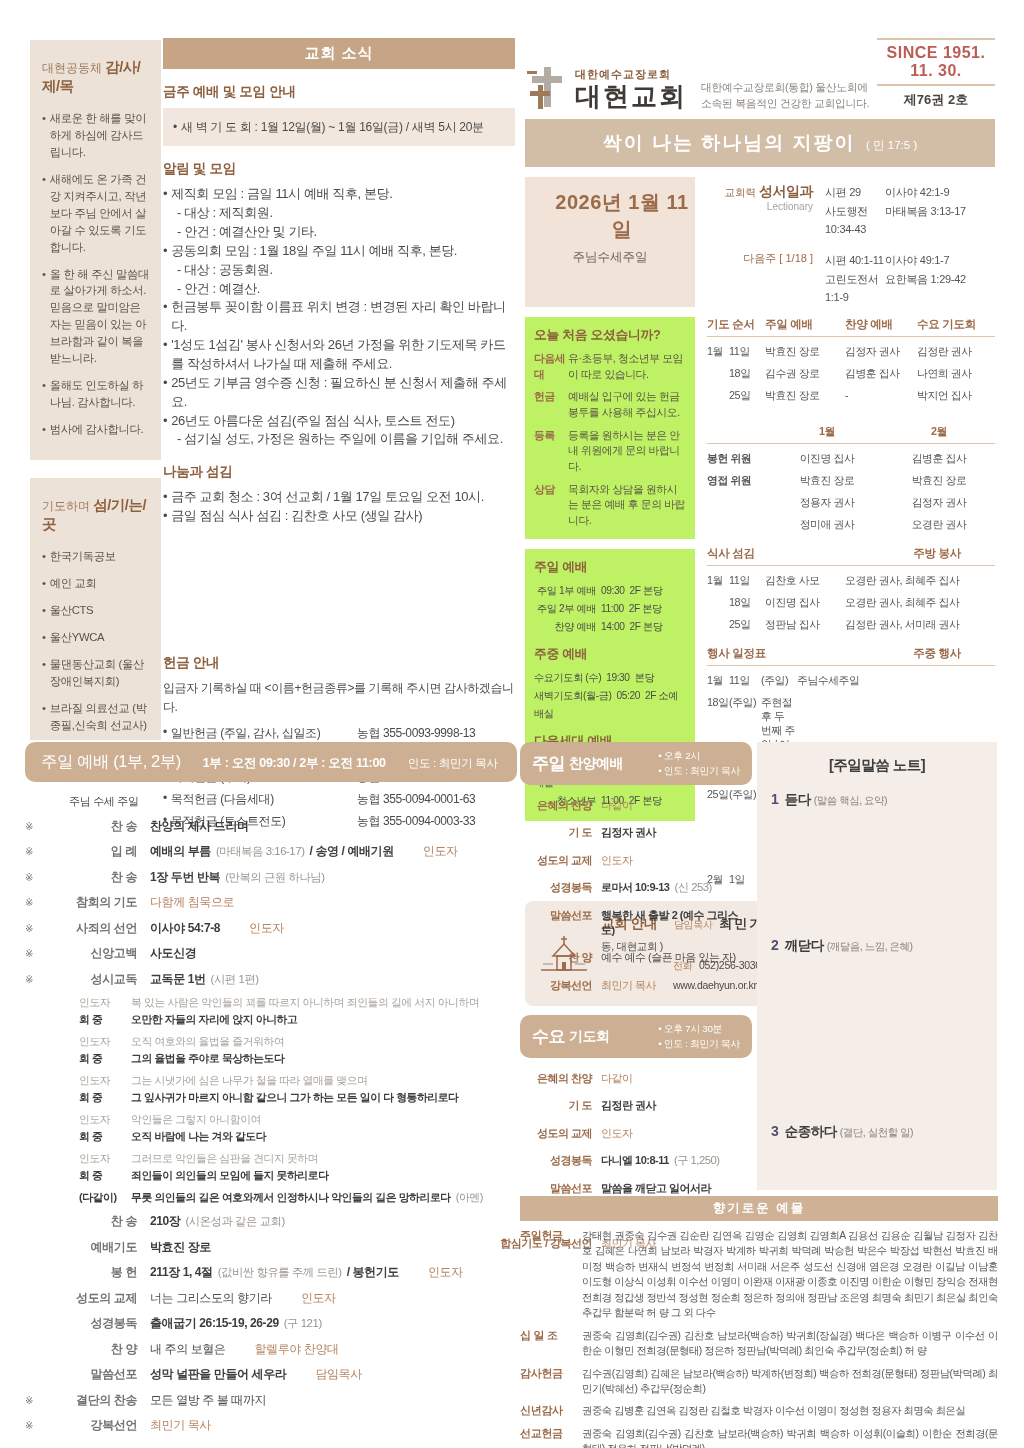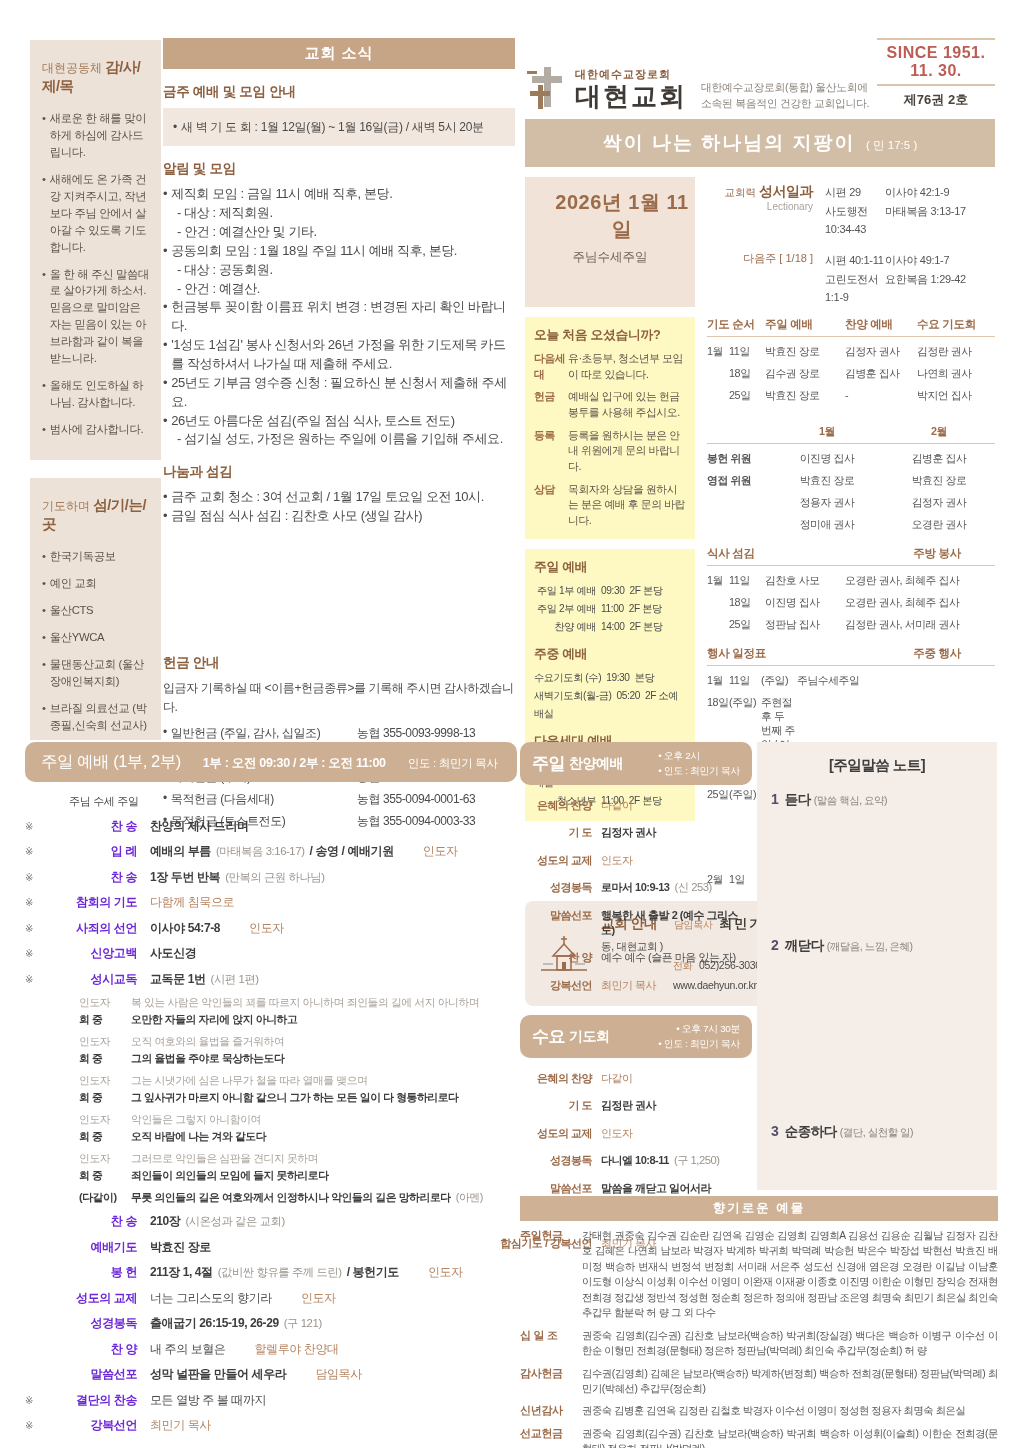--- a/index.html
+++ b/index.html
@@ -42,21 +42,21 @@
   .issue-line{border-top:2px solid #dcc5ab;padding:5px 0 2px;font-size:13px;font-weight:bold;color:#4a443e;}
   .banner{margin-top:8px;background:#d2bda6;color:#fff;text-align:center;padding:11px 0;}
   .banner b{font-size:19px;letter-spacing:2px;}
   .banner .ref{font-size:11.5px;margin-left:6px;}
   .rcols{display:flex;margin-top:10px;}
   .rleft{width:170px;flex-shrink:0;}
   .rright{flex:1;margin-left:12px;}
   .datebox{background:#f2e3d8;text-align:center;padding:12px 0 10px;}
   .datebox .date{font-size:20px;font-weight:bold;color:#9c6b49;letter-spacing:0.5px;padding-left:24px;}
   .datebox .dlabel{font-size:12.5px;color:#6f6156;margin-top:6px;}
-  .panel{background:#fef9c3;padding:10px 9px;margin-top:10px;box-sizing:border-box;}
+  .panel{background:#bef264;padding:10px 9px;margin-top:10px;box-sizing:border-box;}
   .ptitle2{color:#8d603f;font-weight:bold;font-size:12.8px;margin-bottom:6px;letter-spacing:-0.3px;}
   .witem{display:flex;margin-top:7px;font-size:10.8px;line-height:1.45;letter-spacing:-0.4px;}
   .wlabel{width:34px;flex-shrink:0;font-weight:bold;color:#9c6b49;}
   .wtext{flex:1;color:#5a5248;}
   .trow{font-size:10.2px;color:#4a4a4a;line-height:1.8;letter-spacing:-0.4px;}
   .tn{display:inline-block;min-width:62px;text-align:right;margin-right:5px;}
   .tt{margin-right:5px;}
   .ttl-gap{margin-top:9px;}
   
   .dh{color:#9c6b49;font-weight:bold;font-size:11.5px;letter-spacing:-0.3px;}
@@ -86,21 +86,21 @@
   
   .svc1{position:absolute;left:25px;top:742px;width:492px;}
   .pill{background:#cdb094;border-radius:10px;padding:9px 16px;display:flex;align-items:baseline;color:#fff;}
   .pill .t{font-size:16.5px;font-weight:normal;letter-spacing:-0.5px;}
   .pill .tm{font-size:12.5px;font-weight:bold;margin-left:22px;letter-spacing:-0.3px;}
   .pill .ld{font-size:11.5px;margin-left:22px;letter-spacing:-0.3px;}
   .subtitle{font-size:11px;color:#4a4a4a;margin:12px 0 2px 44px;letter-spacing:-0.3px;}
   .srow{display:flex;align-items:baseline;margin-top:8.5px;font-size:12px;letter-spacing:-0.4px;}
   .star{display:inline-block;width:20px;flex-shrink:0;font-size:10px;color:#777;}
   .slabel{display:inline-block;width:92px;flex-shrink:0;text-align:right;margin-right:13px;
-          color:#6d28d9;font-weight:bold;white-space:nowrap;}
+          color:#737373;font-weight:bold;white-space:nowrap;}
   .scontent{flex:1;}
   .scontent span:empty{display:none;}
   .seg-b{font-weight:bold;color:#3d3d3d;margin-right:5px;}
   .seg-g{color:#9a938c;font-size:11.3px;margin-right:5px;}
   .seg-p{color:#4a4a4a;margin-right:5px;}
   .seg-a{color:#b5835f;margin-right:5px;}
   .who{color:#b5835f;margin-left:24px;}
   .reading{margin:4px 0 2px;}
   .rpair{margin-top:8px;}
   .rrow{display:flex;align-items:baseline;font-size:10.8px;margin-top:3px;letter-spacing:-0.4px;}
@@ -117,21 +117,21 @@
   .pill2 .big{font-size:17px;font-weight:bold;letter-spacing:-0.5px;}
   .pill2 .rest{font-size:14px;font-weight:bold;margin-left:4px;letter-spacing:-0.5px;}
   .p2meta{margin-left:auto;font-size:9.8px;line-height:1.5;letter-spacing:-0.3px;}
   .p2meta div:before{content:"• ";}
   .xrow{display:flex;align-items:baseline;margin-top:12.5px;font-size:11px;letter-spacing:-0.5px;}
   .xlabel{display:inline-block;width:72px;flex-shrink:0;text-align:right;margin-right:9px;
           color:#9c6b49;font-weight:bold;white-space:nowrap;}
   .xlabel.wide{width:112px;margin-left:-40px;}
   .xcontent{flex:1;}
   .xcontent span:empty{display:none;}
-  .mt20{margin-top:22px;text-align:right;}
+  .mt20{margin-top:22px;}
   
   .notebox{position:absolute;left:757px;top:742px;width:240px;height:448px;background:#f5ede7;
            box-sizing:border-box;padding:14px 14px;}
   .ntitle{text-align:center;font-weight:bold;font-size:14.5px;color:#3d3d3d;letter-spacing:-0.5px;}
   .nitem{display:flex;align-items:baseline;}
   .nitem .num{color:#534e6b;font-weight:bold;font-size:14px;margin-right:6px;}
   .nitem .nt2{font-weight:bold;font-size:13.5px;color:#3d3d3d;letter-spacing:-0.5px;}
   .nitem .nd{font-size:10.5px;color:#8a837c;margin-left:3px;letter-spacing:-0.5px;}
   .ni1{margin-top:16px;} .ni2{margin-top:128px;} .ni3{margin-top:168px;}
   

